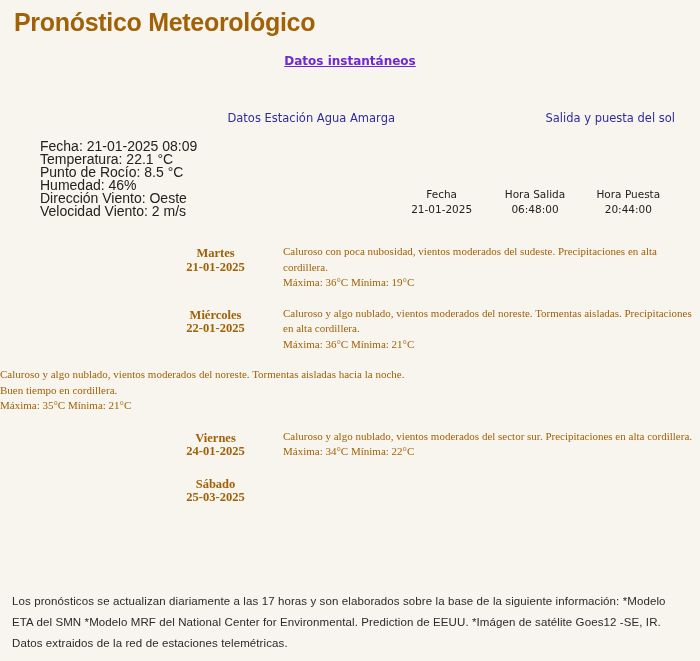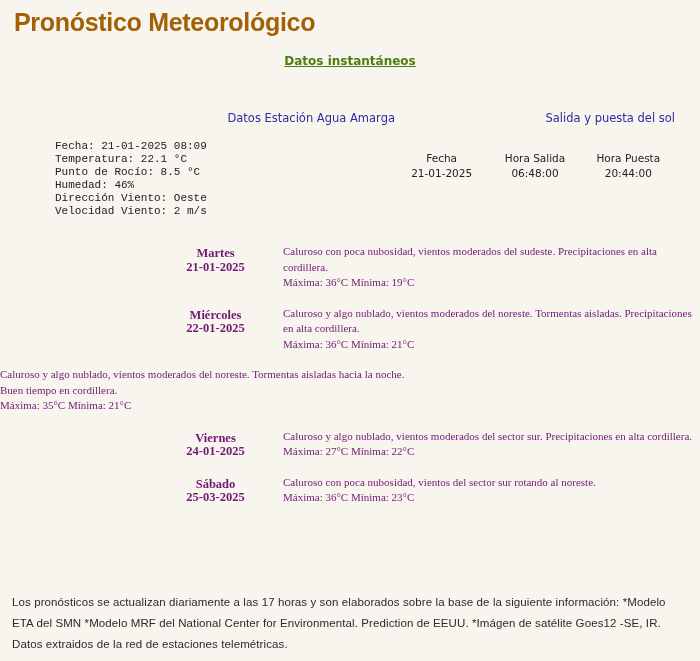--- a/index.html
+++ b/index.html
@@ -21,21 +21,21 @@
     letter-spacing: -0.3px;
     padding: 8px 0 0 14px;
     line-height: 28px;
   }
   .instant-row {
     text-align: center;
     margin-top: 15px;
     height: 16px;
   }
   .instant-link {
-    color: #4d7c0f;
+    color: #6d28d9;
     font-family: "DejaVu Sans", sans-serif;
     font-size: 12px;
     font-weight: bold;
     text-decoration: underline;
     cursor: pointer;
   }
   .cols {
     display: flex;
     margin-top: 44px;
   }
@@ -47,41 +47,41 @@
     width: 280px;
   }
   .col-title {
     text-align: right;
     color: #2d2d9f;
     font-family: "DejaVu Sans", sans-serif;
     font-size: 11.5px;
     line-height: 14px;
   }
   .station-lines {
-    margin: 15px 0 0 25px;
-    font-family: Liberation Mono, monospace;
-    font-size: 11px;
+    margin: 15px 0 0 10px;
+    font-family: Liberation Sans, sans-serif;
+    font-size: 14px;
     line-height: 13px;
     color: #222222;
   }
   .sun-table {
     display: flex;
     margin-top: 26px;
     font-family: "DejaVu Sans", sans-serif;
     font-size: 10.5px;
     line-height: 14px;
     color: #222222;
     text-align: center;
   }
-  .sun-col { flex: 1; }
+  .sun-col { flex: 1; margin-top: 36px; }
   .sun-col .hdr { margin-bottom: 1px; }
   .forecast {
     margin-top: 26px;
     font-family: "Liberation Serif", serif;
-    color: #701a75;
+    color: #a16207;
   }
   .frow {
     display: flex;
     margin-bottom: 15px;
   }
   .fday {
     width: 135px;
     margin-left: 148px;
     text-align: center;
     font-weight: bold;
@@ -175,30 +175,26 @@
     </div>
   </div>
 
   <div class="frow">
     <div class="fday">
       <div>Viernes</div>
       <div>24-01-2025</div>
     </div>
     <div class="fdesc">
       <span>Caluroso y algo nublado, vientos moderados del sector sur. Precipitaciones en alta cordillera.</span>
-      <div>Máxima: 27°C Mínima: 22°C</div>
+      <div>Máxima: 34°C Mínima: 22°C</div>
     </div>
   </div>
 
   <div class="frow">
     <div class="fday">
       <div>Sábado</div>
       <div>25-03-2025</div>
     </div>
-    <div class="fdesc">
-      <span>Caluroso con poca nubosidad, vientos del sector sur rotando al noreste.</span>
-      <div>Máxima: 36°C Mínima: 23°C</div>
-    </div>
   </div>
 
 </div>
 
 <div class="page-footer">Los pronósticos se actualizan diariamente a las 17 horas y son elaborados sobre la base de la siguiente información: *Modelo ETA del SMN *Modelo MRF del National Center for Environmental. Prediction de EEUU. *Imágen de satélite Goes12 -SE, IR. Datos extraidos de la red de estaciones telemétricas.</div>
 
 </body></html>

